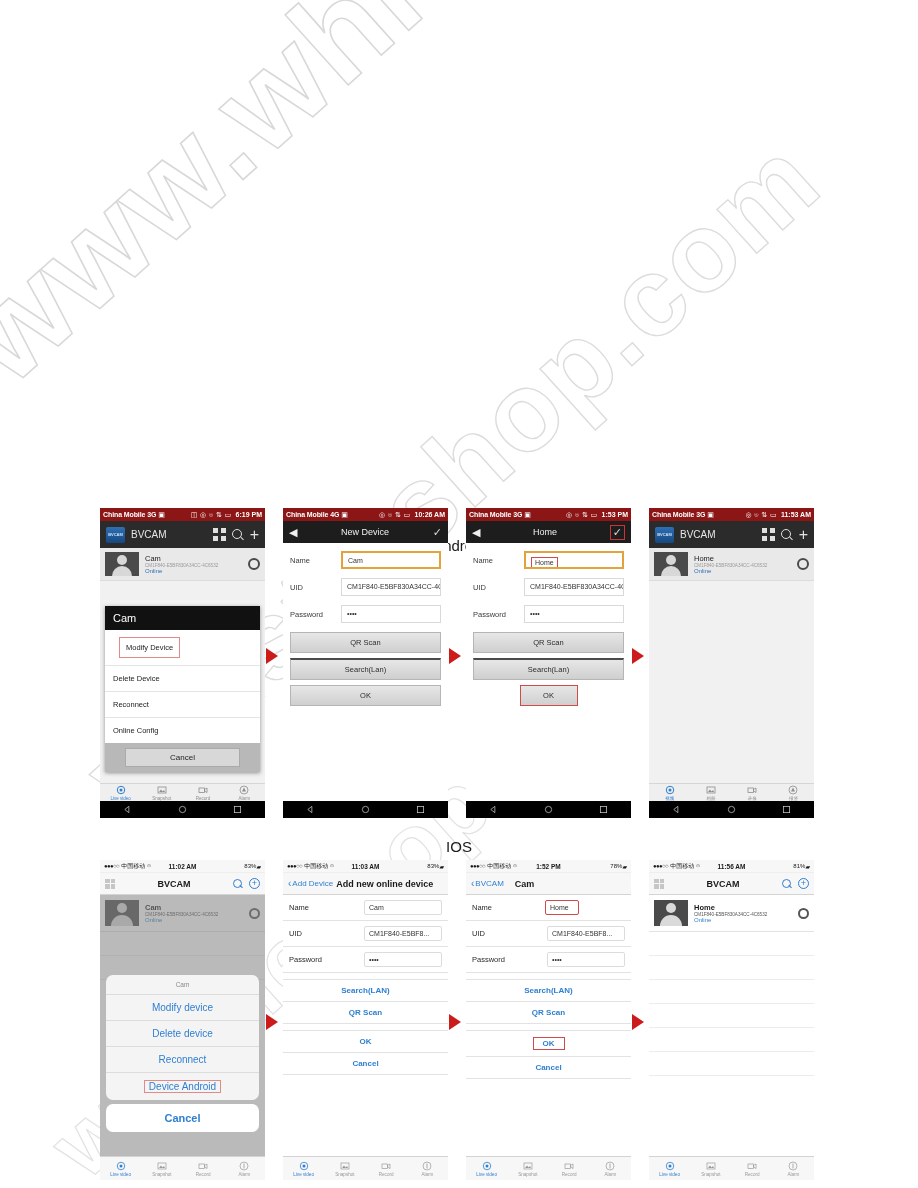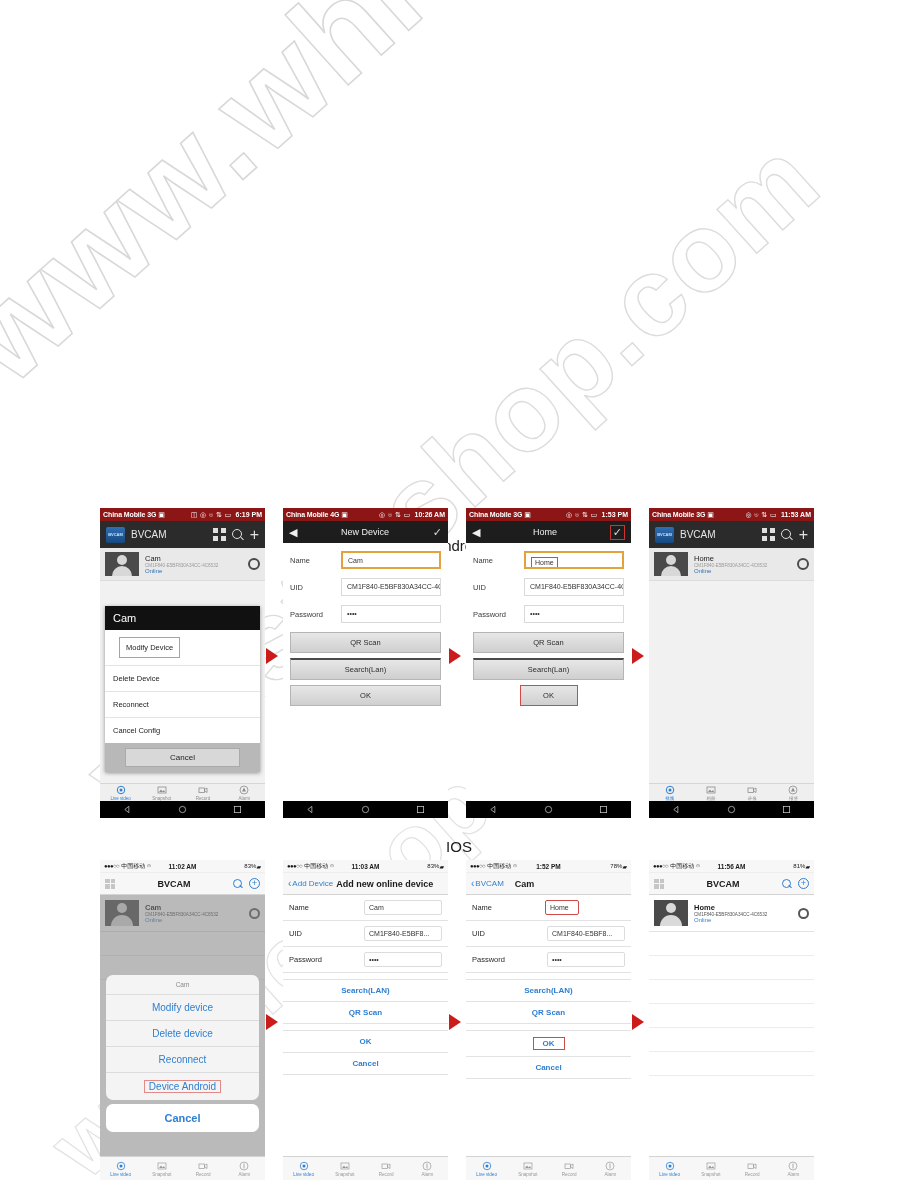--- a/index.html
+++ b/index.html
@@ -345,21 +345,21 @@
       <div class="ico-gear"></div>
     </div>
     <div class="and-dialog">
       <div class="dlg-head">Cam</div>
       <div class="dlg-list">
         <div class="dlg-item" style="padding:4px 8px;">
           <span class="dlg-item boxed" style="border-bottom:1.3px solid #e08a8a;">Modify Device</span>
         </div>
         <div class="dlg-item">Delete Device</div>
         <div class="dlg-item">Reconnect</div>
-        <div class="dlg-item" style="border-bottom:none;">Cancel Config</div>
+        <div class="dlg-item" style="border-bottom:none;">Online Config</div>
       </div>
       <div class="dlg-foot">
         <div class="dlg-cancel">Cancel</div>
       </div>
     </div>
   </div>
   <div class="and-tabs">
     <div class="and-tab active">
       <svg class="ti" viewBox="0 0 20 20">
           <circle cx="10" cy="10" r="7.5" fill="none" stroke="#2f7fd0" stroke-width="2"></circle>

